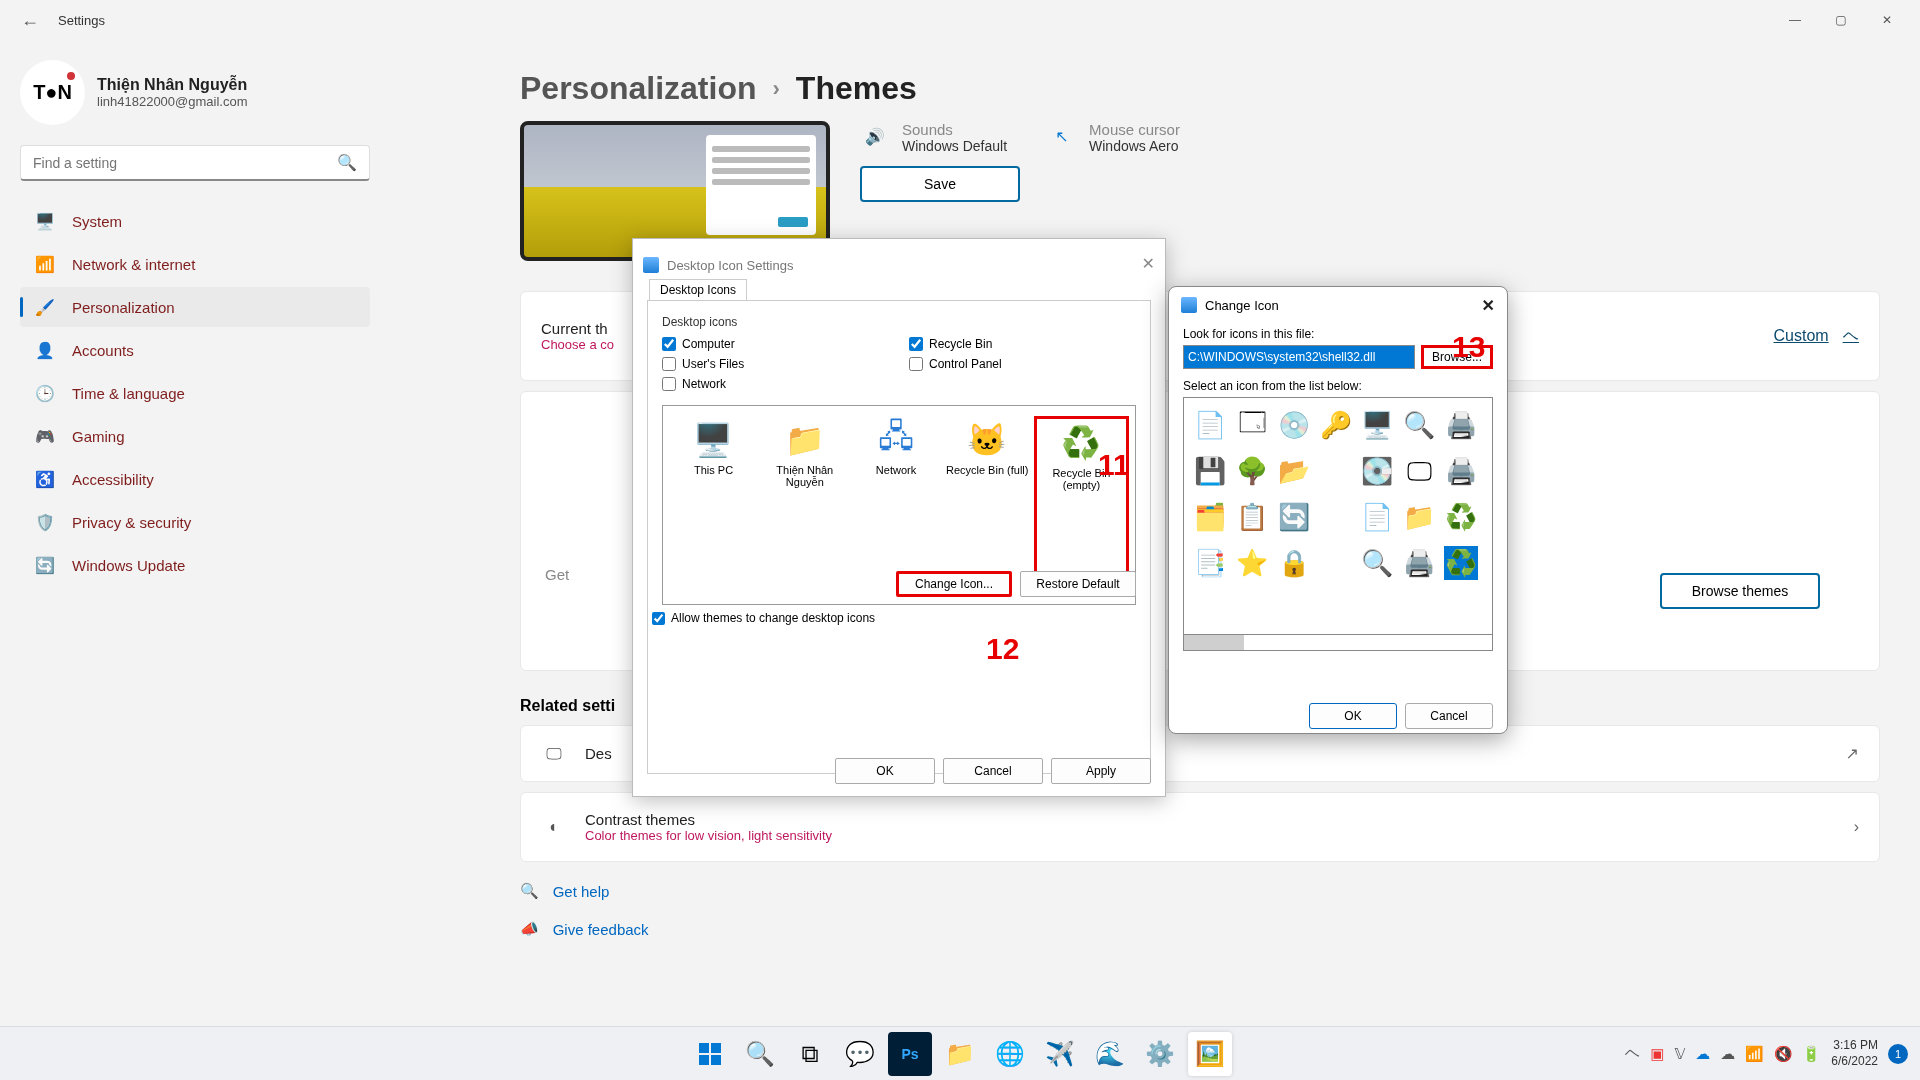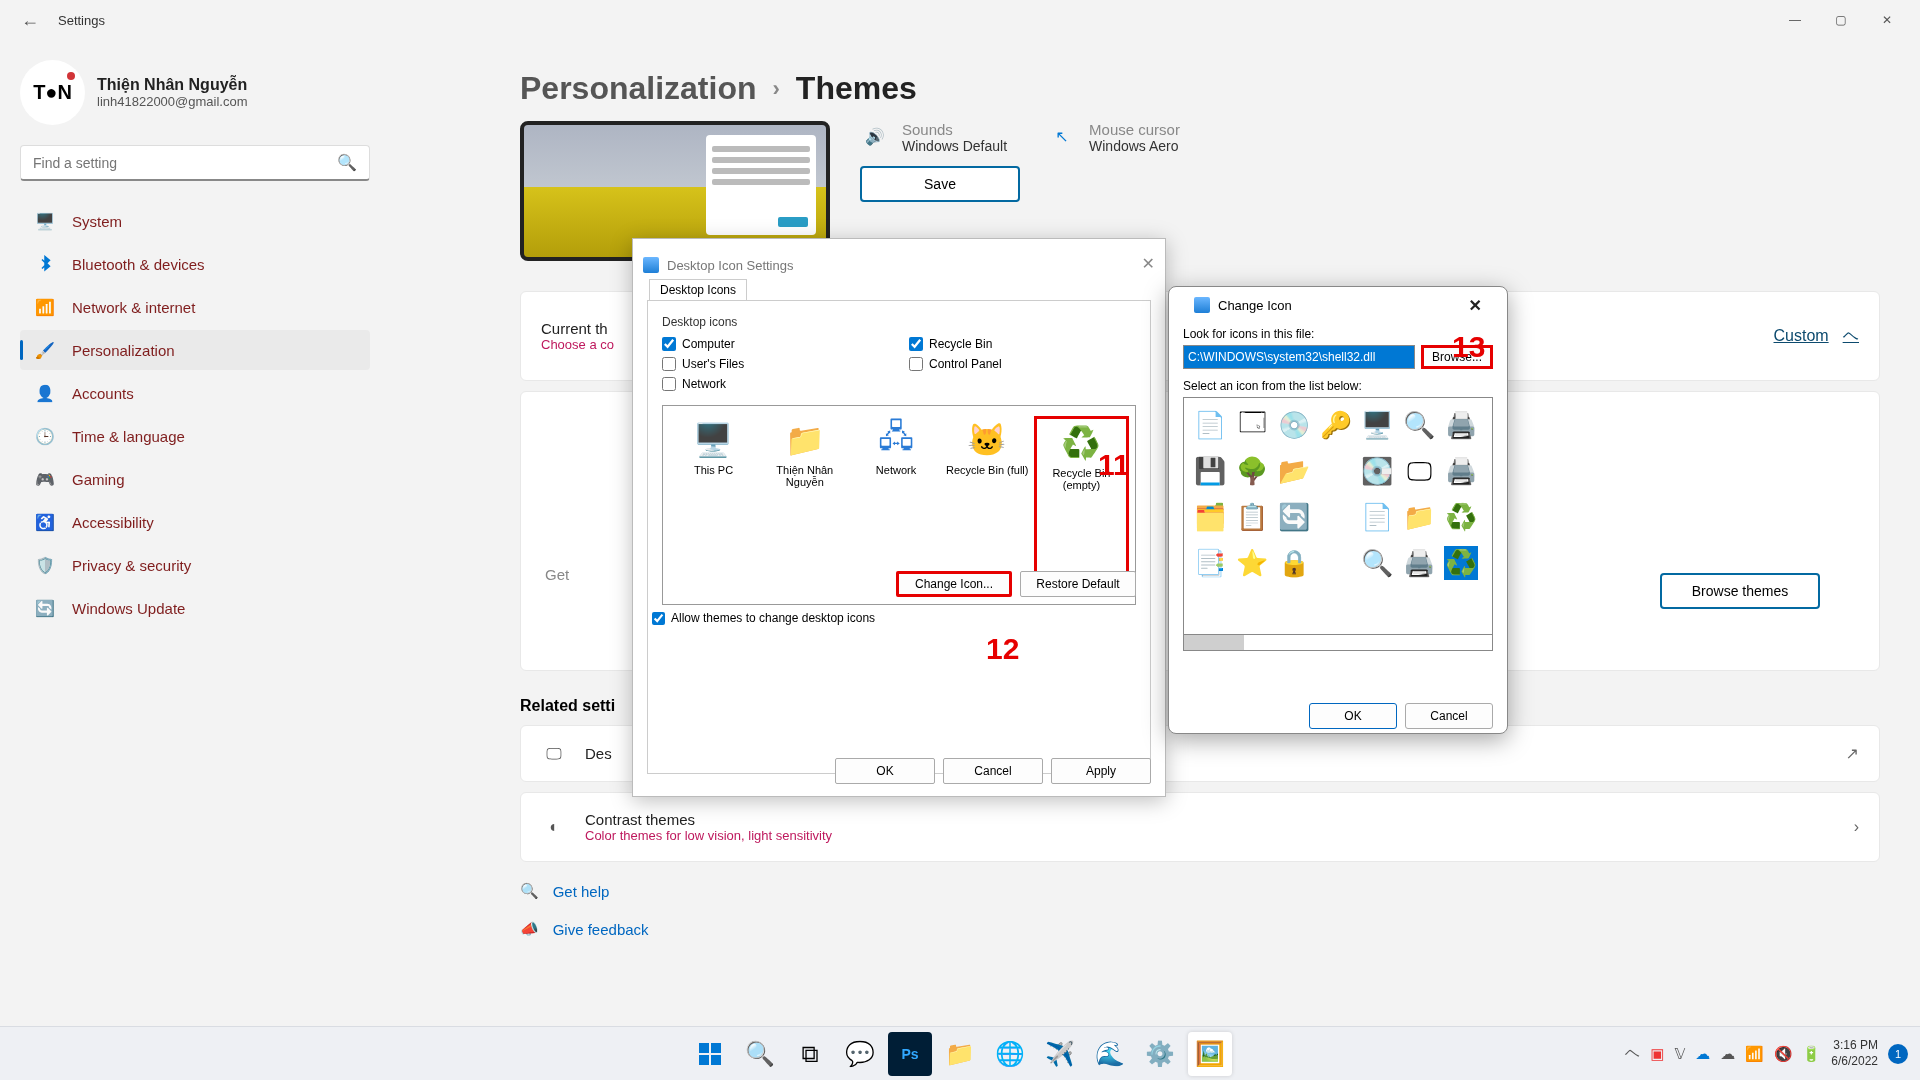--- a/index.html
+++ b/index.html
@@ -74,21 +74,21 @@
 .dlg1 .icon-item .big { width: 40px; height: 40px; margin: 0 auto 4px; display: flex; align-items: center; justify-content: center; font-size: 32px; }
 .redbox { border: 3px solid #e60000 !important; }
 .dlg1 .btnrow { position: absolute; right: 14px; top: 270px; display: flex; gap: 8px; }
 .dlg1 .btn { width: 116px; height: 26px; border: 1px solid #aaa; background: #fdfdfd; font-size: 12px; display: flex; align-items: center; justify-content: center; cursor: pointer; border-radius: 2px; }
 .dlg1 .allow { position: absolute; left: 4px; top: 310px; display: flex; align-items: center; gap: 6px; font-size: 12px; }
 .dlg1 .bottom { position: absolute; bottom: 12px; right: 14px; display: flex; gap: 8px; }
 .dlg1 .bottom .btn { width: 100px; height: 26px; }
 
 
 .dlg2 { position: absolute; left: 1168px; top: 286px; width: 340px; height: 448px; background: #fff; border: 1px solid #888; box-shadow: 0 6px 24px rgba(0,0,0,0.35); border-radius: 8px; }
-.dlg2 .dtitle { height: 36px; display: flex; align-items: center; padding: 0 25px; font-size: 13px; }
+.dlg2 .dtitle { height: 36px; display: flex; align-items: center; padding: 0 12px; font-size: 13px; }
 .dlg2 .dtitle .dicon { width: 16px; height: 16px; margin-right: 8px; background: linear-gradient(#6bb7ff,#1e7fd6); border-radius: 2px; }
 .dlg2 .close { margin-left: auto; color: #222; font-size: 16px; cursor: pointer; font-weight: bold; }
 .dlg2 .body { padding: 4px 14px 14px 14px; }
 .dlg2 .lbl { font-size: 12px; margin-bottom: 4px; }
 .dlg2 .pathrow { display: flex; gap: 6px; margin-bottom: 10px; }
 .dlg2 .path { flex: 1; height: 24px; border: 1px solid #888; background: #0078d4; color: #fff; font-size: 12px; padding: 0 4px; display: flex; align-items: center; overflow: hidden; white-space: nowrap; }
 .dlg2 .browse { width: 72px; height: 24px; border: 1px solid #888; background: #fdfdfd; font-size: 12px; display: flex; align-items: center; justify-content: center; cursor: pointer; }
 .dlg2 .icongrid { border: 1px solid #888; height: 238px; padding: 10px; display: grid; grid-template-columns: repeat(7, 1fr); gap: 12px 4px; align-content: start; overflow: hidden; }
 .dlg2 .gicon { width: 34px; height: 34px; display: flex; align-items: center; justify-content: center; font-size: 26px; cursor: pointer; }
 .dlg2 .gicon.sel { background: #0078d4; }
@@ -139,28 +139,20 @@
     </div>
   </div>
   <div class="search">
     <input placeholder="Find a setting" style="">
     <span>🔍</span>
   </div>
   <div>
     <div class="nav-item">
         <span class="icon" style="color:#0078d4">🖥️</span>
         <span class="label">System</span>
-      </div>
-    <div class="nav-item">
-        <span class="icon">
-          <svg width="18" height="18" viewBox="0 0 24 24">
-            <path fill="#0078d4" d="M12 2l6 5-4 4 4 4-6 5V2zm0 8L8 6m4 8l-4 4" stroke="#0078d4" stroke-width="2"></path>
-          </svg>
-        </span>
-        <span class="label">Bluetooth &amp; devices</span>
       </div>
     <div class="nav-item">
         <span class="icon" style="color:#0099dd">📶</span>
         <span class="label">Network &amp; internet</span>
       </div>
     <div class="nav-item active">
         <span class="icon">🖌️</span>
         <span class="label">Personalization</span>
       </div>
     <div class="nav-item">

